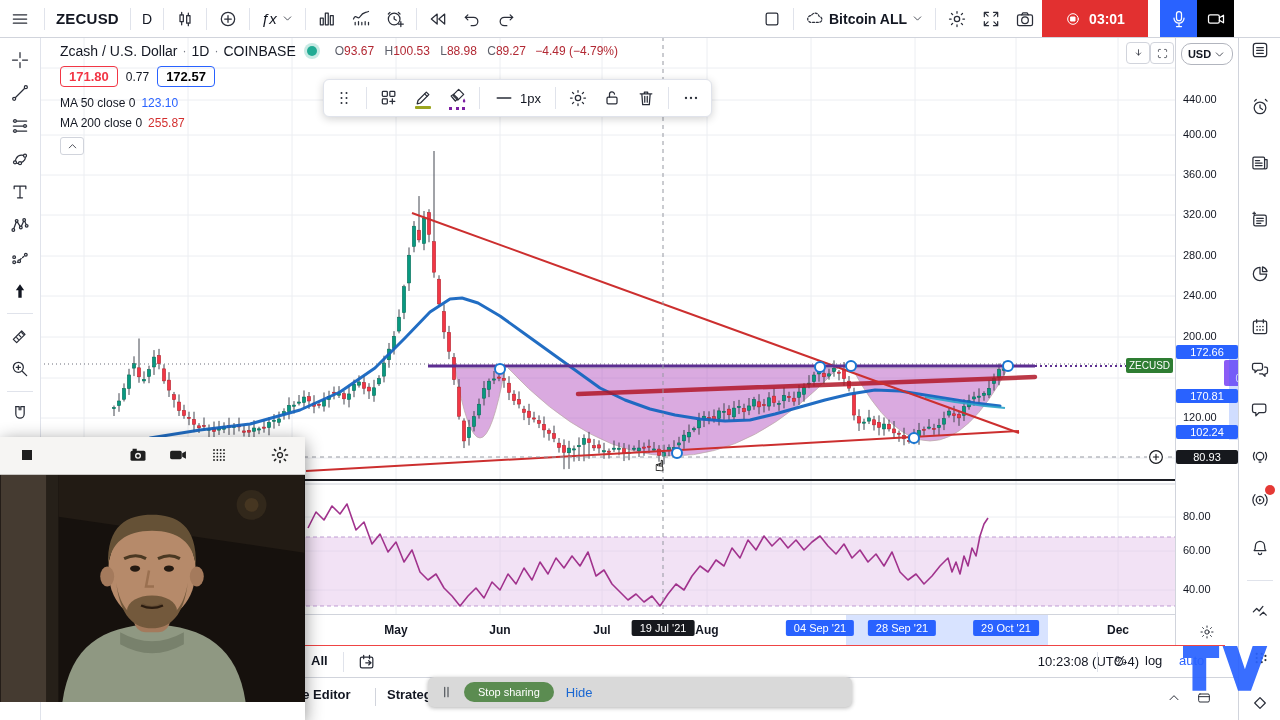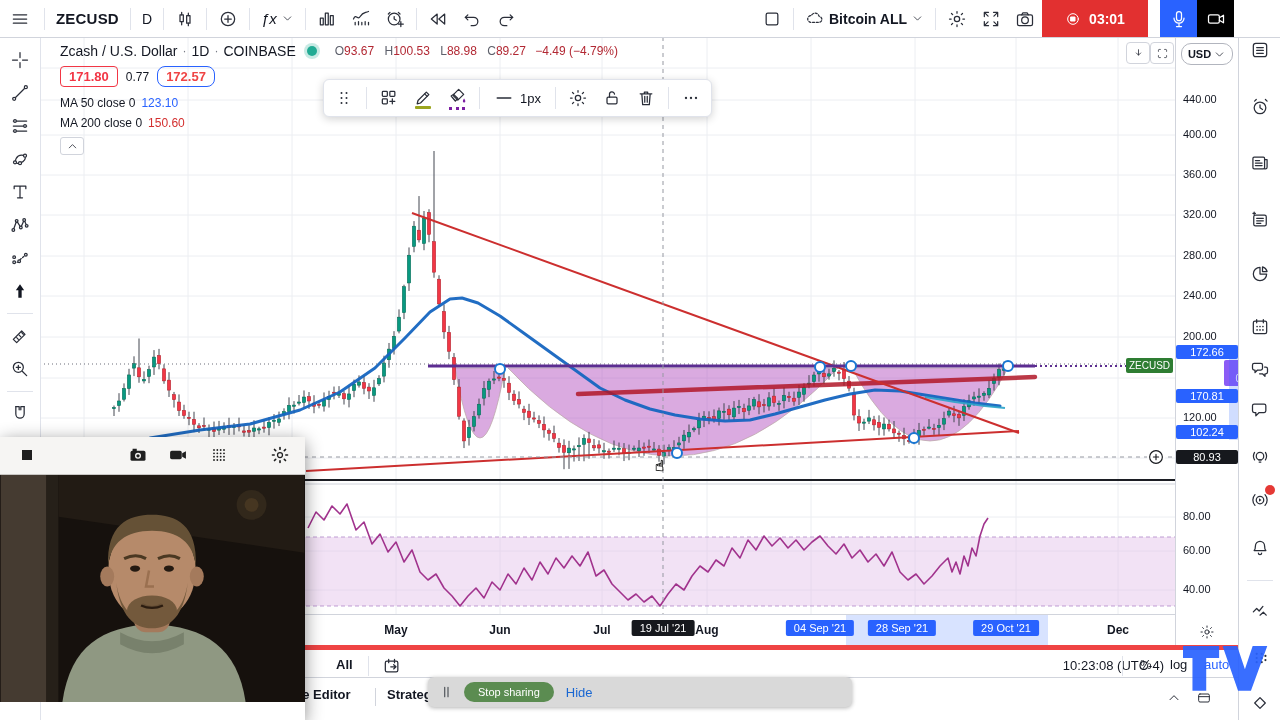--- a/index.html
+++ b/index.html
@@ -42,21 +42,21 @@
   .pbadge.blue{background:#2962ff;}
   .pbadge.black{background:#16181d;}
   .pbadge.green{background:#8b5cf6;line-height:12px;margin-left:48px;}
   
   #timeline{left:40px;top:614px;width:1135px;height:31px;background:#fff;border-top:1px solid #d1d4dc;z-index:2;overflow:hidden;}
   .month{position:absolute;top:8px;transform:translateX(-50%);font-size:12px;font-weight:600;color:#131722;}
   .tbadge{position:absolute;top:5px;transform:translateX(-50%);font-size:11px;color:#fff;border-radius:2px;padding:2px 8px;white-space:nowrap;}
   .tbadge.black{background:#16181d;}
   .tbadge.blue{background:#2962ff;}
   
-  #bottombar{left:52px;top:645px;width:1198px;height:32px;background:#fff;border-top:5px solid #ef4444;z-index:2;font-size:13px;}
+  #bottombar{left:27px;top:645px;width:1198px;height:32px;background:#fff;border-top:1px solid #ef4444;z-index:2;font-size:13px;}
   #tabsrow{left:40px;top:677px;width:1198px;height:43px;background:#fff;border-top:1px solid #d1d4dc;z-index:2;font-size:13px;}
   .tab{position:absolute;top:9px;font-weight:600;color:#131722;}
   
   #sharebar{left:428px;top:677px;width:424px;height:30px;background:#d9d9d9;border-radius:6px;box-shadow:0 1px 4px rgba(0,0,0,.3);display:flex;align-items:center;z-index:40;font-size:13px;color:#202124;}
   #stopbtn{background:#5b8c51;color:#fff;border-radius:14px;padding:4px 14px;font-size:11px;font-weight:500;margin-left:10px;cursor:pointer;}
   #hidebtn{color:#1967d2;font-weight:500;margin:0 12px 0 12px;cursor:pointer;}
   
   #sidebar{left:1238px;top:0;width:42px;height:720px;background:#fff;border-left:1px solid #d1d4dc;z-index:20;}
   .sbtn{position:absolute;left:8px;width:26px;height:26px;}
   
@@ -773,29 +773,29 @@
         <span class="ohlc-k">O</span><span class="ohlc-v">93.67</span>
         <span class="ohlc-k">H</span><span class="ohlc-v">100.53</span>
         <span class="ohlc-k">L</span><span class="ohlc-v">88.98</span>
         <span class="ohlc-k">C</span><span class="ohlc-v">89.27</span>
         <span class="ohlc-v" style="margin-left:6px;">−4.49 (−4.79%)</span>
       </span>
     </div>
     <div class="row" style="gap:8px;margin-top:7px;">
       <span class="quote-box" style="border-color:#f23645;color:#f23645;">171.80</span>
       <span style="font-size:12px;color:#131722;">0.77</span>
-      <span class="quote-box" style="border-color:#2962ff;color:#ef4444;border-radius:8px;">172.57</span>
+      <span class="quote-box" style="border-color:#2962ff;color:#000000;">172.57</span>
     </div>
     <div class="row" style="margin-top:9px;gap:6px;">
       <span>MA 50 close 0</span>
       <span style="color:#2962ff;font-weight:500;">123.10</span>
     </div>
     <div class="row" style="margin-top:6px;gap:6px;">
       <span>MA 200 close 0</span>
-      <span style="color:#d32f2f;font-weight:500;">150.60</span>
+      <span style="color:#d32f2f;font-weight:500;">255.87</span>
     </div>
     <div class="btn" style="width:22px;height:16px;border:1px solid #d1d4dc;border-radius:3px;margin-top:7px;background:#fff;">
         <span class="ic xs">
           <svg viewBox="0 0 24 24">
             <path d="M6 14.5l6-6 6 6"></path>
           </svg>
         </span>
       </div>
   </div>
 

